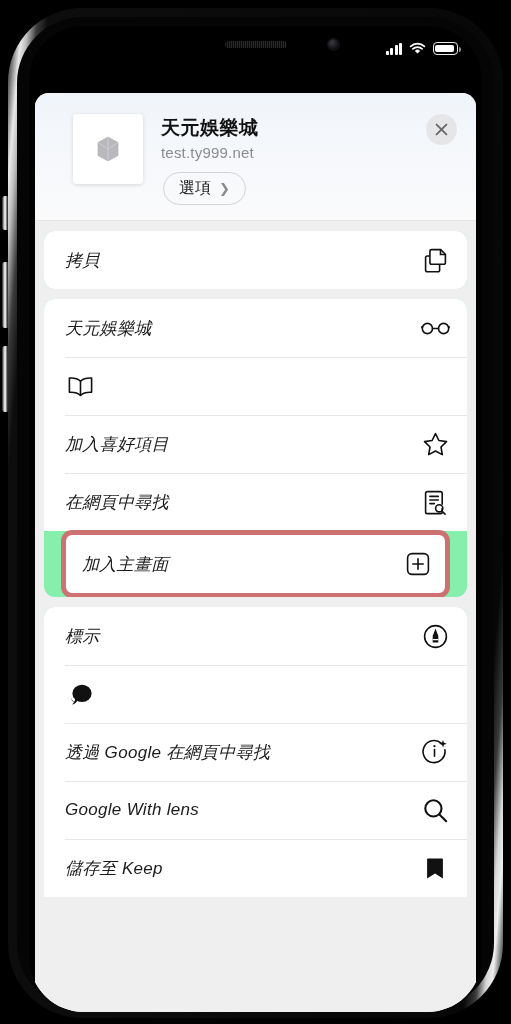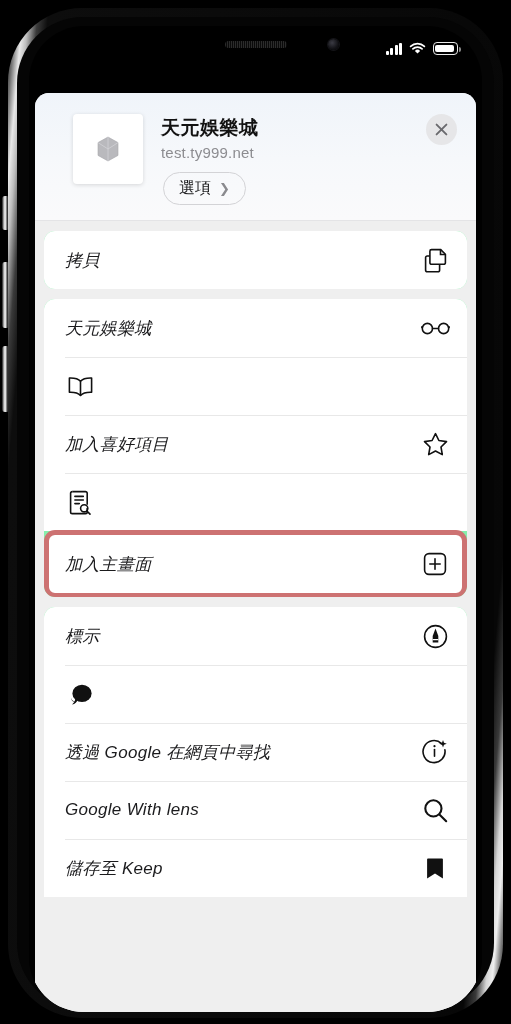--- a/index.html
+++ b/index.html
@@ -207,21 +207,21 @@
     width: 30px; height: 30px;
     display: flex; align-items: center; justify-content: center;
     flex: 0 0 auto;
   }
 
   
   .row.highlight {
     border: 5px solid #cd7272;
     border-radius: 11px;
     height: 68px;
-    margin: -1px 0;
+    margin: -1px 17px;
     padding-left: 16px; padding-right: 12px;
   }
   .row.highlight::before { display: none; }
 
   svg { display: block; }
 </style>
 </head>
 <body>
 
 <div class="stage">
@@ -332,20 +332,21 @@
           <div class="row">
             <div class="row-label">加入喜好項目</div>
             <div class="row-icon">
               <svg width="25" height="24" viewBox="0 0 25 24" fill="none" stroke="#111" stroke-width="1.6" stroke-linejoin="round">
                 <path d="M12.5 1.6 15.9 8.5 23.5 9.6 18 15l1.3 7.6-6.8-3.6-6.8 3.6L7 15 1.5 9.6 9.1 8.5Z"></path>
               </svg>
             </div>
           </div>
 
           <div class="row">
+            <div class="row-label">在網頁中尋找</div>
             <div class="row-icon">
               <svg width="23" height="25" viewBox="0 0 23 25" fill="none" stroke="#111" stroke-width="1.6">
                 <path d="M3.3 1.6h13.2a1.7 1.7 0 0 1 1.7 1.7v11.4"></path>
                 <path d="M18.2 18v3.9a1.7 1.7 0 0 1-1.7 1.7H3.3a1.7 1.7 0 0 1-1.7-1.7V3.3a1.7 1.7 0 0 1 1.7-1.7"></path>
                 <path d="M5.9 6.4h8.4M5.9 10h8.4M5.9 13.6h4.4" stroke-linecap="round"></path>
                 <circle cx="15.2" cy="18.3" r="3.6"></circle>
                 <path d="M17.9 21 21 24.1" stroke-linecap="round"></path>
               </svg>
             </div>
           </div>

